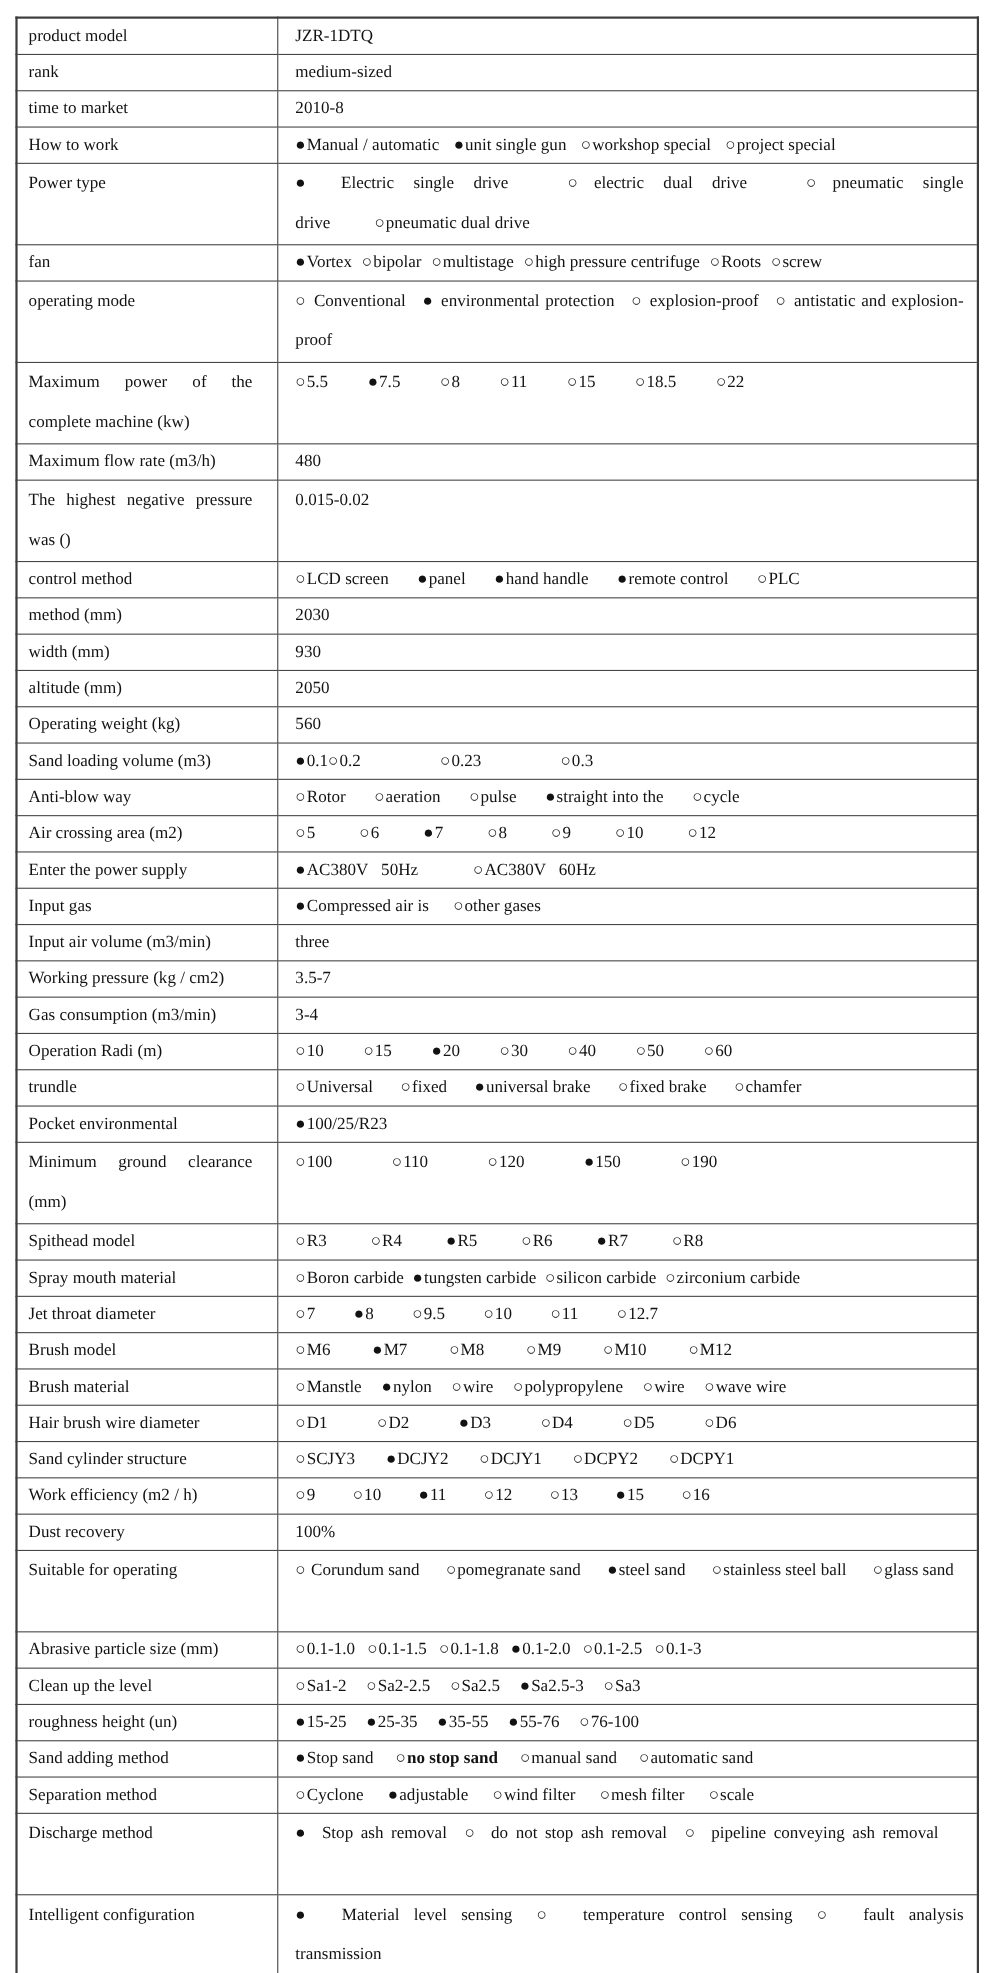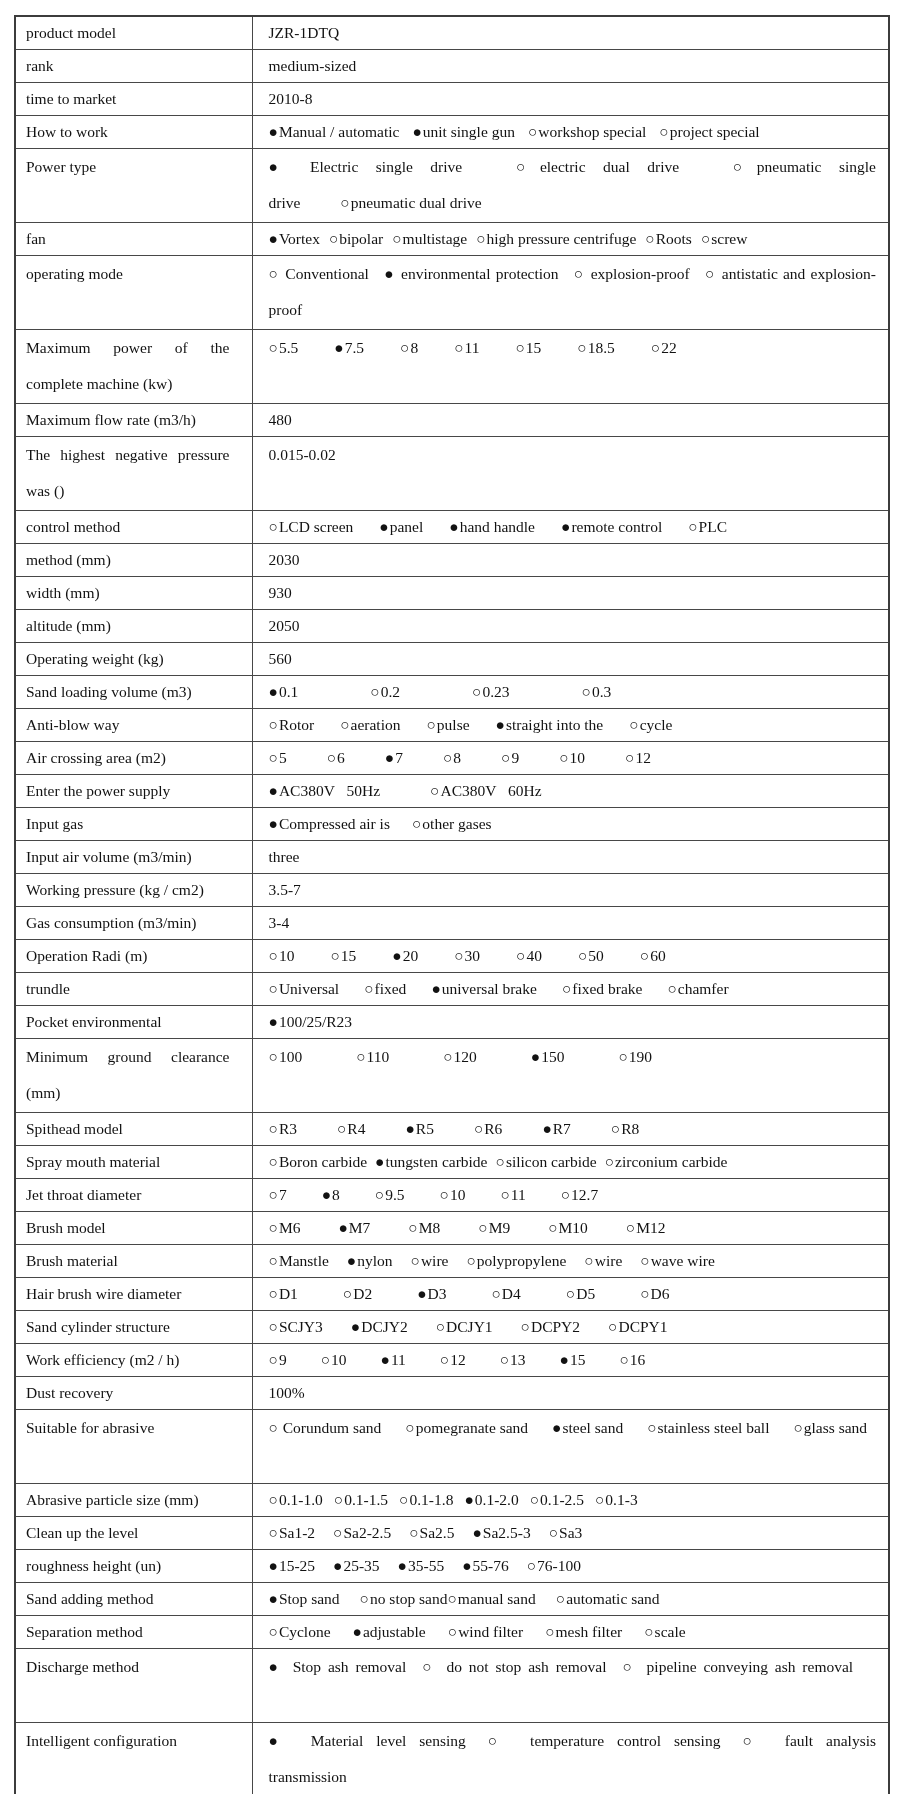--- a/index.html
+++ b/index.html
@@ -95,21 +95,21 @@
         <tr class="single">
           <td class="label">altitude (mm)</td>
           <td class="value">2050</td>
         </tr>
         <tr class="single">
           <td class="label">Operating weight (kg)</td>
           <td class="value">560</td>
         </tr>
         <tr class="single">
           <td class="label">Sand loading volume (m3)</td>
-          <td class="value"><span class="opt" style="margin-right: 72px;"><span class="marker">●</span>0.1</span><span class="opt" style="margin-right: 72px;"><span class="marker">○</span>0.2</span><span class="opt" style="margin-right: 72px;"><span class="marker">○</span>0.23</span><span class="opt"><span class="marker">○</span>0.3</span></td>
+          <td class="value"><span class="opt" style=""><span class="marker">●</span>0.1</span><span class="opt" style="margin-right: 72px;"><span class="marker">○</span>0.2</span><span class="opt" style="margin-right: 72px;"><span class="marker">○</span>0.23</span><span class="opt"><span class="marker">○</span>0.3</span></td>
         </tr>
         <tr class="single">
           <td class="label">Anti-blow way</td>
           <td class="value"><span class="opt" style="margin-right: 26px;"><span class="marker">○</span>Rotor</span><span class="opt" style="margin-right: 26px;"><span class="marker">○</span>aeration</span><span class="opt" style="margin-right: 26px;"><span class="marker">○</span>pulse</span><span class="opt" style="margin-right: 26px;"><span class="marker">●</span>straight into the</span><span class="opt"><span class="marker">○</span>cycle</span></td>
         </tr>
         <tr class="single">
           <td class="label">Air crossing area (m2)</td>
           <td class="value"><span class="opt" style="margin-right: 40px;"><span class="marker">○</span>5</span><span class="opt" style="margin-right: 40px;"><span class="marker">○</span>6</span><span class="opt" style="margin-right: 40px;"><span class="marker">●</span>7</span><span class="opt" style="margin-right: 40px;"><span class="marker">○</span>8</span><span class="opt" style="margin-right: 40px;"><span class="marker">○</span>9</span><span class="opt" style="margin-right: 40px;"><span class="marker">○</span>10</span><span class="opt"><span class="marker">○</span>12</span></td>
         </tr>
         <tr class="single">
@@ -178,38 +178,38 @@
         </tr>
         <tr class="single">
           <td class="label">Work efficiency (m2 / h)</td>
           <td class="value"><span class="opt" style="margin-right: 34px;"><span class="marker">○</span>9</span><span class="opt" style="margin-right: 34px;"><span class="marker">○</span>10</span><span class="opt" style="margin-right: 34px;"><span class="marker">●</span>11</span><span class="opt" style="margin-right: 34px;"><span class="marker">○</span>12</span><span class="opt" style="margin-right: 34px;"><span class="marker">○</span>13</span><span class="opt" style="margin-right: 34px;"><span class="marker">●</span>15</span><span class="opt"><span class="marker">○</span>16</span></td>
         </tr>
         <tr class="single">
           <td class="label">Dust recovery</td>
           <td class="value">100%</td>
         </tr>
         <tr class="tall">
-          <td class="label">Suitable for abrasive</td>
+          <td class="label">Suitable for operating</td>
           <td class="value justify"><span class="opt" style="margin-right: 24px;"><span class="marker">○</span>&nbsp;Corundum sand</span><span class="opt" style="margin-right: 24px;"><span class="marker">○</span>pomegranate sand</span><span class="opt" style="margin-right: 24px;"><span class="marker">●</span>steel sand</span><span class="opt" style="margin-right: 24px;"><span class="marker">○</span>stainless steel ball</span><span class="opt"><span class="marker">○</span>glass sand</span></td>
         </tr>
         <tr class="single">
           <td class="label">Abrasive particle size (mm)</td>
           <td class="value"><span class="opt" style="margin-right: 11px;"><span class="marker">○</span>0.1-1.0</span><span class="opt" style="margin-right: 11px;"><span class="marker">○</span>0.1-1.5</span><span class="opt" style="margin-right: 11px;"><span class="marker">○</span>0.1-1.8</span><span class="opt" style="margin-right: 11px;"><span class="marker">●</span>0.1-2.0</span><span class="opt" style="margin-right: 11px;"><span class="marker">○</span>0.1-2.5</span><span class="opt"><span class="marker">○</span>0.1-3</span></td>
         </tr>
         <tr class="single">
           <td class="label">Clean up the level</td>
           <td class="value"><span class="opt" style="margin-right: 18px;"><span class="marker">○</span>Sa1-2</span><span class="opt" style="margin-right: 18px;"><span class="marker">○</span>Sa2-2.5</span><span class="opt" style="margin-right: 18px;"><span class="marker">○</span>Sa2.5</span><span class="opt" style="margin-right: 18px;"><span class="marker">●</span>Sa2.5-3</span><span class="opt"><span class="marker">○</span>Sa3</span></td>
         </tr>
         <tr class="single">
           <td class="label">roughness height (un)</td>
           <td class="value"><span class="opt" style="margin-right: 18px;"><span class="marker">●</span>15-25</span><span class="opt" style="margin-right: 18px;"><span class="marker">●</span>25-35</span><span class="opt" style="margin-right: 18px;"><span class="marker">●</span>35-55</span><span class="opt" style="margin-right: 18px;"><span class="marker">●</span>55-76</span><span class="opt"><span class="marker">○</span>76-100</span></td>
         </tr>
         <tr class="single">
           <td class="label">Sand adding method</td>
-          <td class="value"><span class="opt" style="margin-right: 20px;"><span class="marker">●</span>Stop sand</span><span class="opt" style=""><span class="marker">○</span>no stop sand</span><span class="opt" style="margin-right: 20px;"><span class="marker">○</span>manual sand</span><span class="opt"><span class="marker">○</span>automatic sand</span></td>
+          <td class="value"><span class="opt" style="margin-right: 20px;"><span class="marker">●</span>Stop sand</span><span class="opt" style="margin-right: 20px; font-weight: bold;"><span class="marker">○</span>no stop sand</span><span class="opt" style="margin-right: 20px;"><span class="marker">○</span>manual sand</span><span class="opt"><span class="marker">○</span>automatic sand</span></td>
         </tr>
         <tr class="single">
           <td class="label">Separation method</td>
           <td class="value"><span class="opt" style="margin-right: 22px;"><span class="marker">○</span>Cyclone</span><span class="opt" style="margin-right: 22px;"><span class="marker">●</span>adjustable</span><span class="opt" style="margin-right: 22px;"><span class="marker">○</span>wind filter</span><span class="opt" style="margin-right: 22px;"><span class="marker">○</span>mesh filter</span><span class="opt"><span class="marker">○</span>scale</span></td>
         </tr>
         <tr class="tall">
           <td class="label">Discharge method</td>
           <td class="value justify spread"><span class="opt" style="margin-right: 16px;"><span class="marker">●</span>&nbsp;&nbsp;Stop ash removal</span><span class="opt" style="margin-right: 16px;"><span class="marker">○</span>&nbsp;&nbsp;do not stop ash removal</span><span class="opt"><span class="marker">○</span>&nbsp;&nbsp;pipeline conveying ash removal</span></td>
         </tr>
         <tr class="tall">

